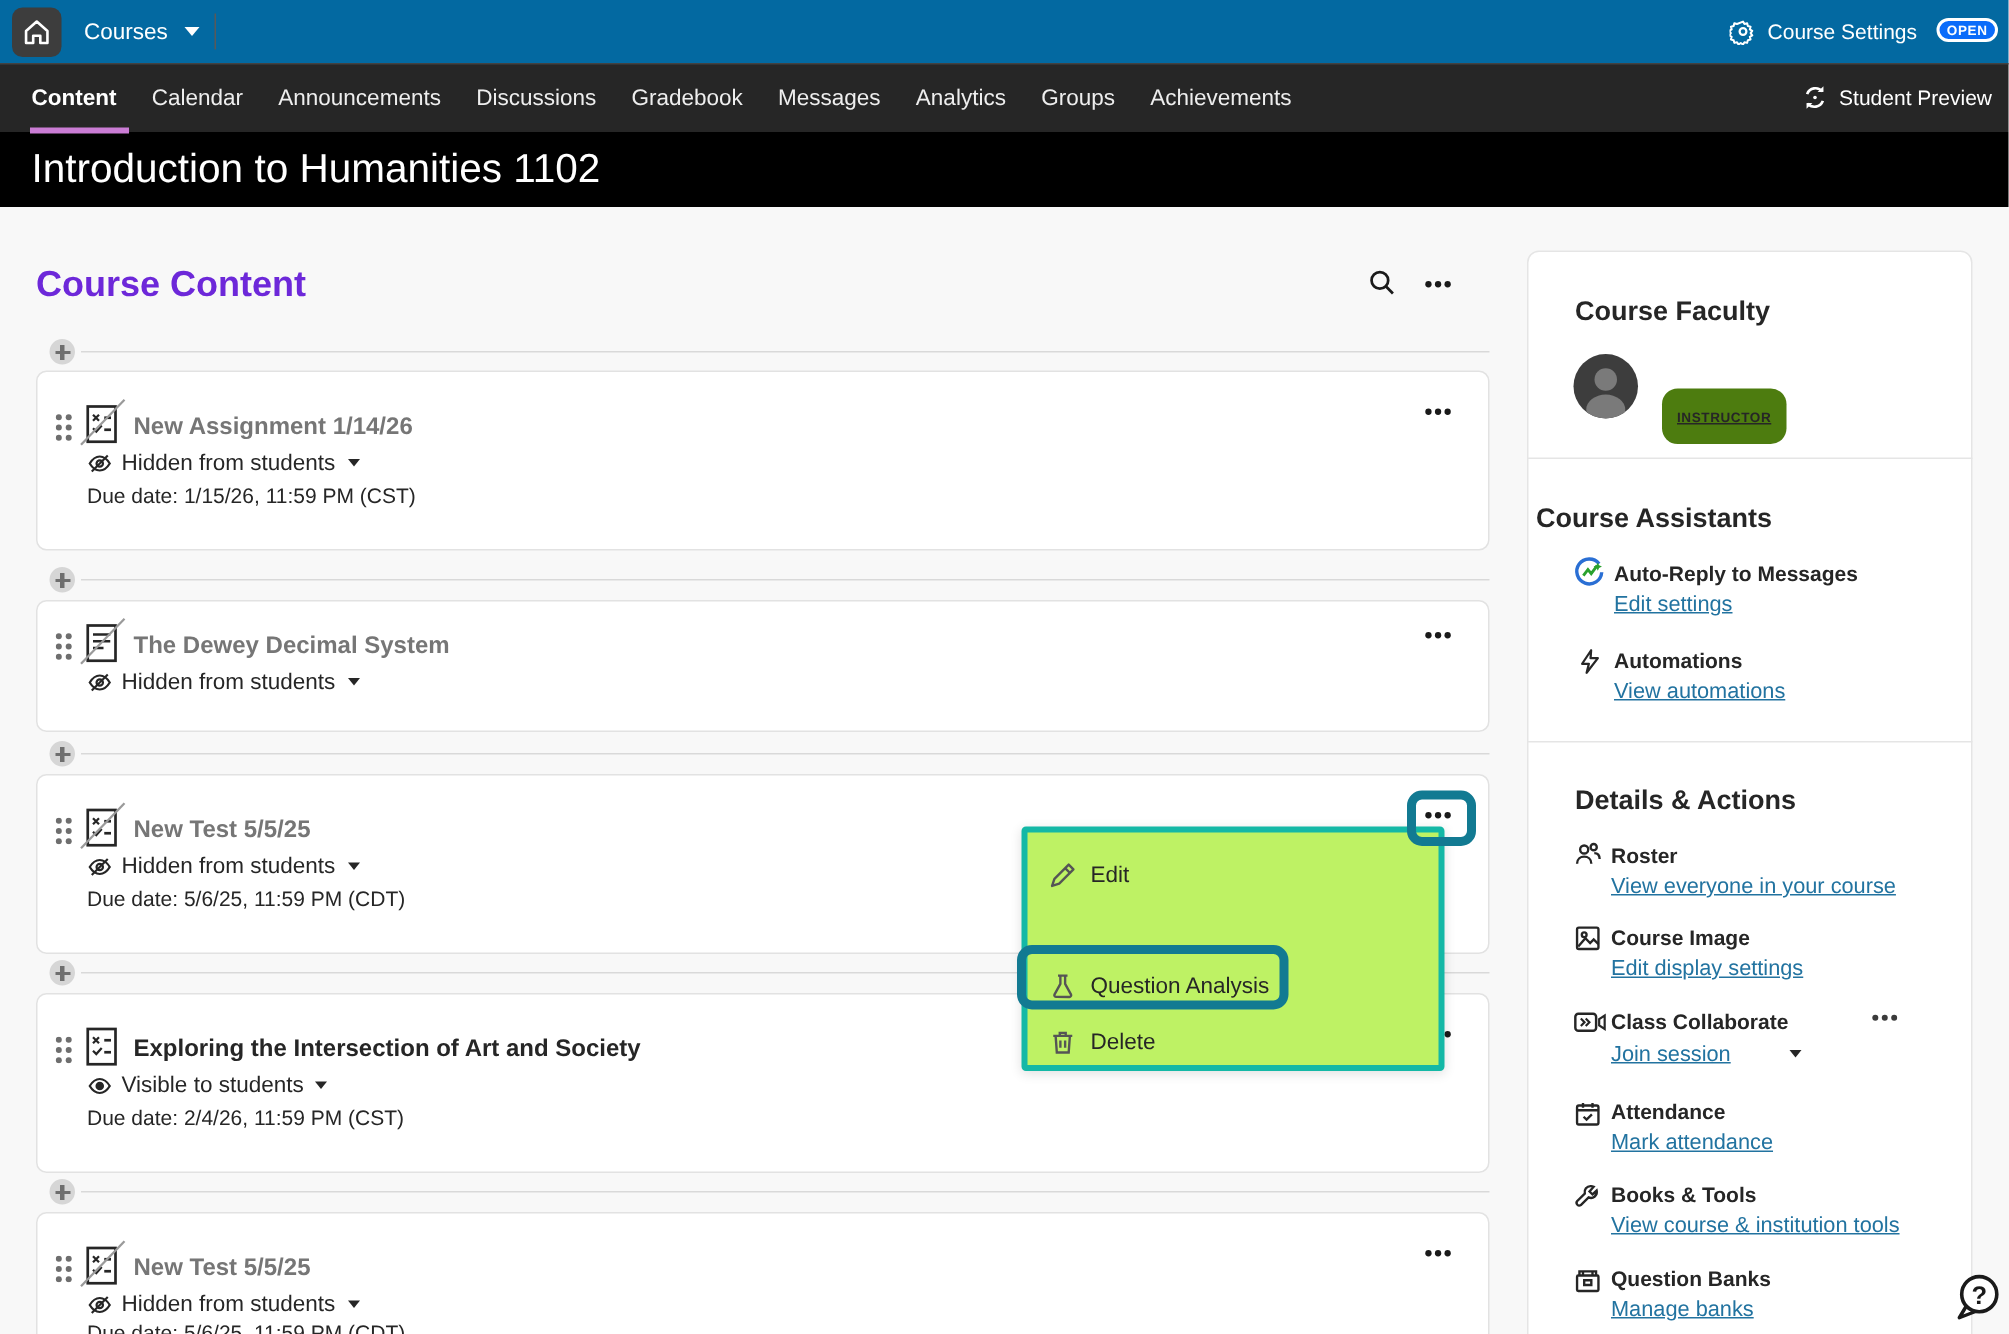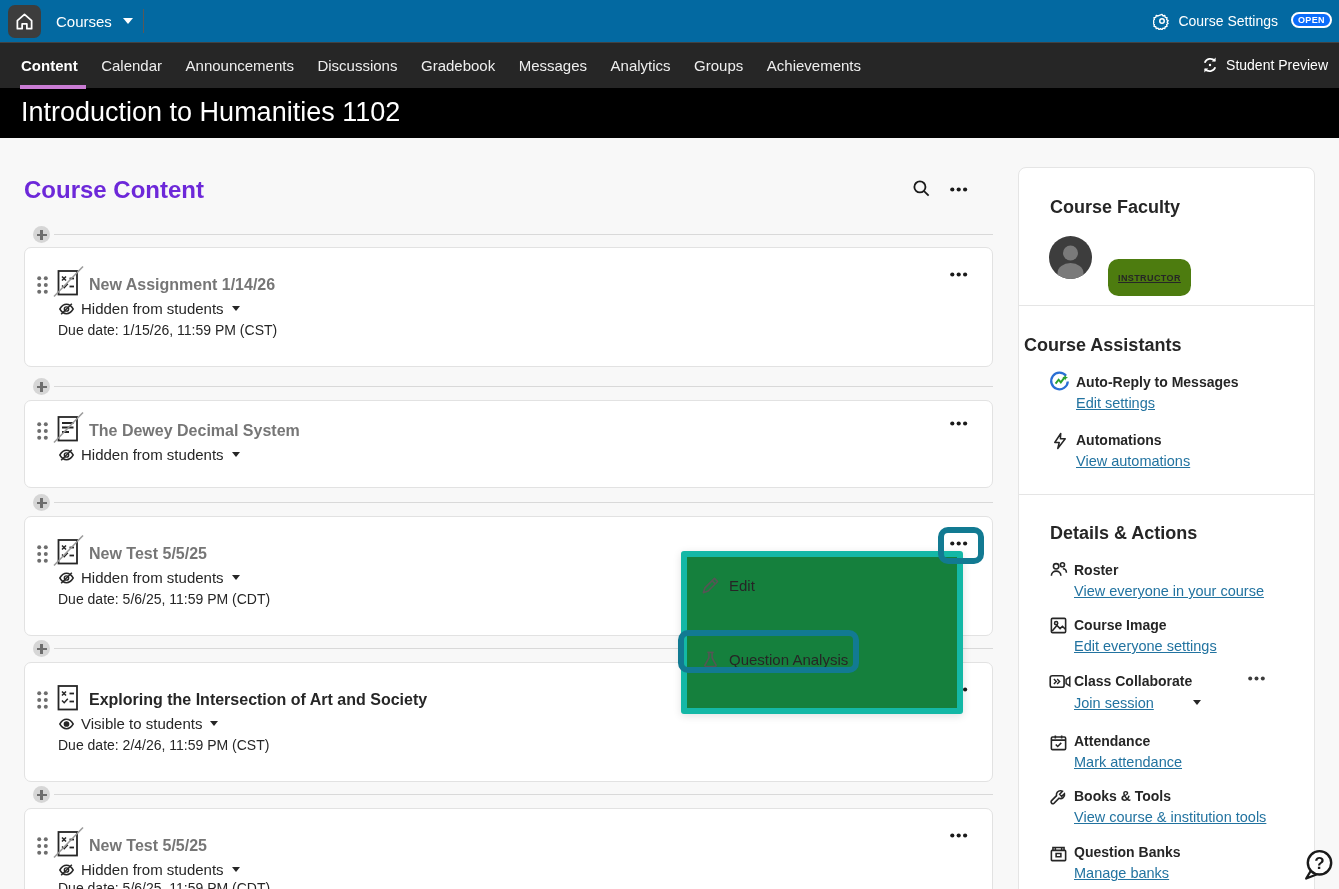--- a/index.html
+++ b/index.html
@@ -39,21 +39,21 @@
   .card { position:absolute; left:24px; width:969px; background:#fff; border:1px solid #e2e2e2; border-radius:7px; }
   .drag { position:absolute; left:37px; top:0; width:10px; height:16px; }
   .cicon { position:absolute; left:57px; }
   .ctitle { position:absolute; left:89px; font-size:16px; font-weight:700; }
   .ctitle.hid { color:#767676; }
   .crow2 { position:absolute; left:58px; display:flex; align-items:center; gap:6px; font-size:15px; color:#262626; }
   .caret-d { display:inline-block; width:0; height:0; border-left:4.5px solid transparent; border-right:4.5px solid transparent; border-top:5.5px solid #262626; margin-left:2px; }
   .crow3 { position:absolute; left:58px; font-size:14px; color:#262626; }
   .cdots { position:absolute; left:950px; }
   
-  .menu { position:absolute; left:681px; top:551px; width:282px; height:163px; background:#15803d; border:6px solid #14b8a6; border-radius:3px; box-shadow:0 2px 8px rgba(0,0,0,.12); z-index:20; }
+  .menu { position:absolute; left:681px; top:551px; width:282px; height:163px; background:#bef264; border:4px solid #14b8a6; border-radius:3px; box-shadow:0 2px 8px rgba(0,0,0,.12); z-index:20; }
   .mi { position:absolute; left:0; width:100%; height:37px; display:flex; align-items:center; font-size:15px; color:#262626; }
   .mi svg { position:absolute; left:14px; }
   .mi span { position:absolute; left:42px; }
   .hl { position:absolute; border:6px solid #127a92; border-radius:10px; z-index:30; }
   
   .sidebar { position:absolute; left:1018px; top:167px; width:297px; height:750px; background:#fff; border:1px solid #e5e5e5; border-radius:8px 8px 0 0; }
   .sb-h { font-size:18px; font-weight:700; color:#262626; }
   .sb-item-t { font-size:14px; font-weight:700; color:#262626; }
   .sb-link { font-size:14.5px; color:#2273a0; text-decoration:underline; }
   .sb-div { position:absolute; left:0; width:100%; height:1px; background:#e5e5e5; }
@@ -333,20 +333,29 @@
       </svg>
     <span>Edit</span>
   </div>
   <div class="mi" style="top:84px">
     <svg width="19" height="19" viewBox="0 0 24 24" fill="none" stroke="#555" stroke-width="2">
         <path d="M10 3 V10 L5 19 a1.5 1.5 0 0 0 1.4 2 H17.6 a1.5 1.5 0 0 0 1.4 -2 L14 10 V3" stroke-linejoin="round"></path>
         <path d="M8 3 h8"></path>
       </svg>
     <span>Question Analysis</span>
   </div>
+  <div class="mi" style="top:121px">
+    <svg width="19" height="19" viewBox="0 0 24 24" fill="none" stroke="#555" stroke-width="2">
+        <path d="M4 7 h16"></path>
+        <path d="M6 7 L7 21 H17 L18 7"></path>
+        <path d="M9.5 7 V4.5 H14.5 V7"></path>
+        <path d="M10 11 v6 M14 11 v6"></path>
+      </svg>
+    <span>Delete</span>
+  </div>
 </div>
 
 <div class="hl" style="left:938px; top:527px; width:46px; height:37px;"></div>
 <div class="hl" style="left:678px; top:630px; width:181px; height:43px;"></div>
 
 <div class="sidebar"></div>
 <div class="abs sb-h" style="left:1050px; top:197px;">Course Faculty</div>
 <div class="abs" style="left:1049px; top:236px; width:43px; height:43px; border-radius:50%; background:#3d3d3d; overflow:hidden;">
   <svg width="43" height="43" viewBox="0 0 43 43">
       <circle cx="21.5" cy="17" r="7.5" fill="#7a7a7a"></circle>
@@ -389,21 +398,21 @@
 <div class="abs sb-link" style="left:1074px; top:583px;">View everyone in your course</div>
 
 <div class="abs" style="left:1049px; top:616px;">
   <svg width="19" height="19" viewBox="0 0 24 24" fill="none" stroke="#262626" stroke-width="2">
       <rect x="3" y="3" width="18" height="18" rx="1.5"></rect>
       <circle cx="9" cy="9" r="2"></circle>
       <path d="M4 19 L10 12 L14 16 L17 13 L21 17"></path>
     </svg>
 </div>
 <div class="abs sb-item-t" style="left:1074px; top:617px;">Course Image</div>
-<div class="abs sb-link" style="left:1074px; top:638px;">Edit everyone settings</div>
+<div class="abs sb-link" style="left:1074px; top:638px;">Edit display settings</div>
 
 <div class="abs" style="left:1049px; top:673px;">
   <svg width="22" height="17" viewBox="0 0 27 20" fill="none" stroke="#262626" stroke-width="2">
       <rect x="1.5" y="3" width="17" height="14" rx="2.5"></rect>
       <path d="M6 7 l3 3 -3 3 M10 7 l3 3 -3 3" stroke-width="1.8"></path>
       <path d="M21 7.5 L25.5 4.5 V15.5 L21 12.5 Z" stroke-width="1.8"></path>
     </svg>
 </div>
 <div class="abs sb-item-t" style="left:1074px; top:673px;">Class Collaborate</div>
 <div class="abs" style="left:1248px; top:676px;">

